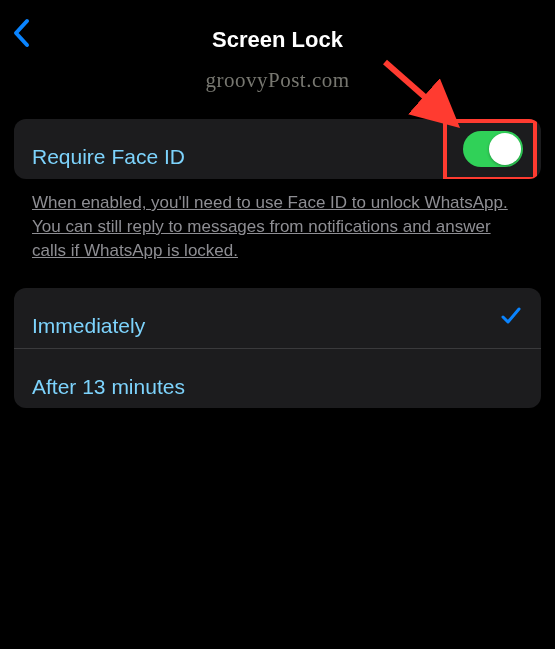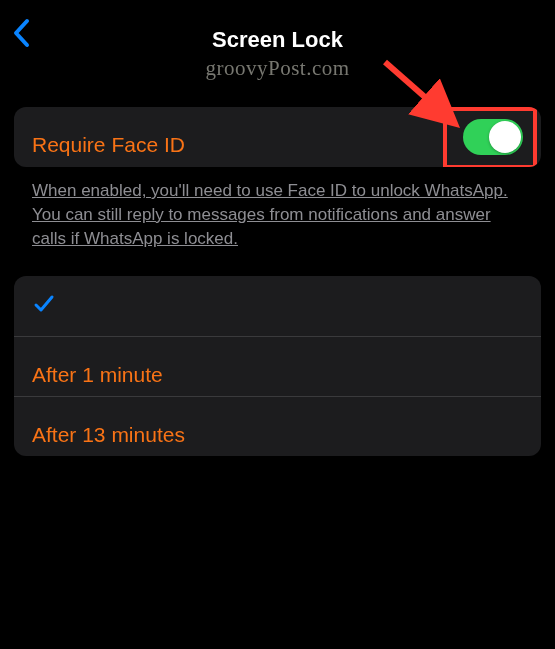--- a/index.html
+++ b/index.html
@@ -33,20 +33,21 @@
     .header-title {
       color: #ffffff;
       font-size: 22px;
       font-weight: 600;
     }
     .watermark {
       text-align: center;
       color: #777770;
       font-family: Georgia, "Times New Roman", serif;
       font-size: 21px;
+      margin-top: 12px;
       letter-spacing: 0.5px;
     }
     .section {
       margin: 26px 14px 0 14px;
     }
     .row-group {
       background: #1c1c1e;
       border-radius: 12px;
       overflow: hidden;
     }
@@ -58,21 +59,21 @@
       padding: 0 18px;
       color: #ffffff;
       font-size: 21px;
       cursor: pointer;
       position: relative;
     }
     .row + .row {
       border-top: 1px solid #3a3a3c;
     }
     .row-label {
-      color: #f97316;
+      color: #7dd3fc;
       margin-top: 16px;
     }
     .toggle {
       width: 60px;
       height: 36px;
       background: #30d158;
       border-radius: 18px;
       position: relative;
       cursor: pointer;
     }
@@ -149,26 +150,24 @@
         <div class="highlight-box"></div>
       </div>
     </div>
   </div>
   <div class="footer-text">When enabled, you'll need to use Face ID to unlock WhatsApp. You can still reply to messages from notifications and answer calls if WhatsApp is locked.</div>
 </div>
 
 <div class="section">
   <div class="row-group">
     <div class="row">
+      <span class="row-label">Immediately</span>
       <span class="check-icon">
         <svg width="24" height="24" viewBox="0 0 24 24">
           <polyline points="4,13 9,18 20,5" fill="none" stroke="#0a84ff" stroke-width="3" stroke-linecap="round" stroke-linejoin="round"></polyline>
         </svg>
       </span>
-    </div>
-    <div class="row">
-      <span class="row-label">After 1 minute</span>
     </div>
     <div class="row">
       <span class="row-label">After 13 minutes</span>
     </div>
   </div>
 </div>
 
 </body></html>

